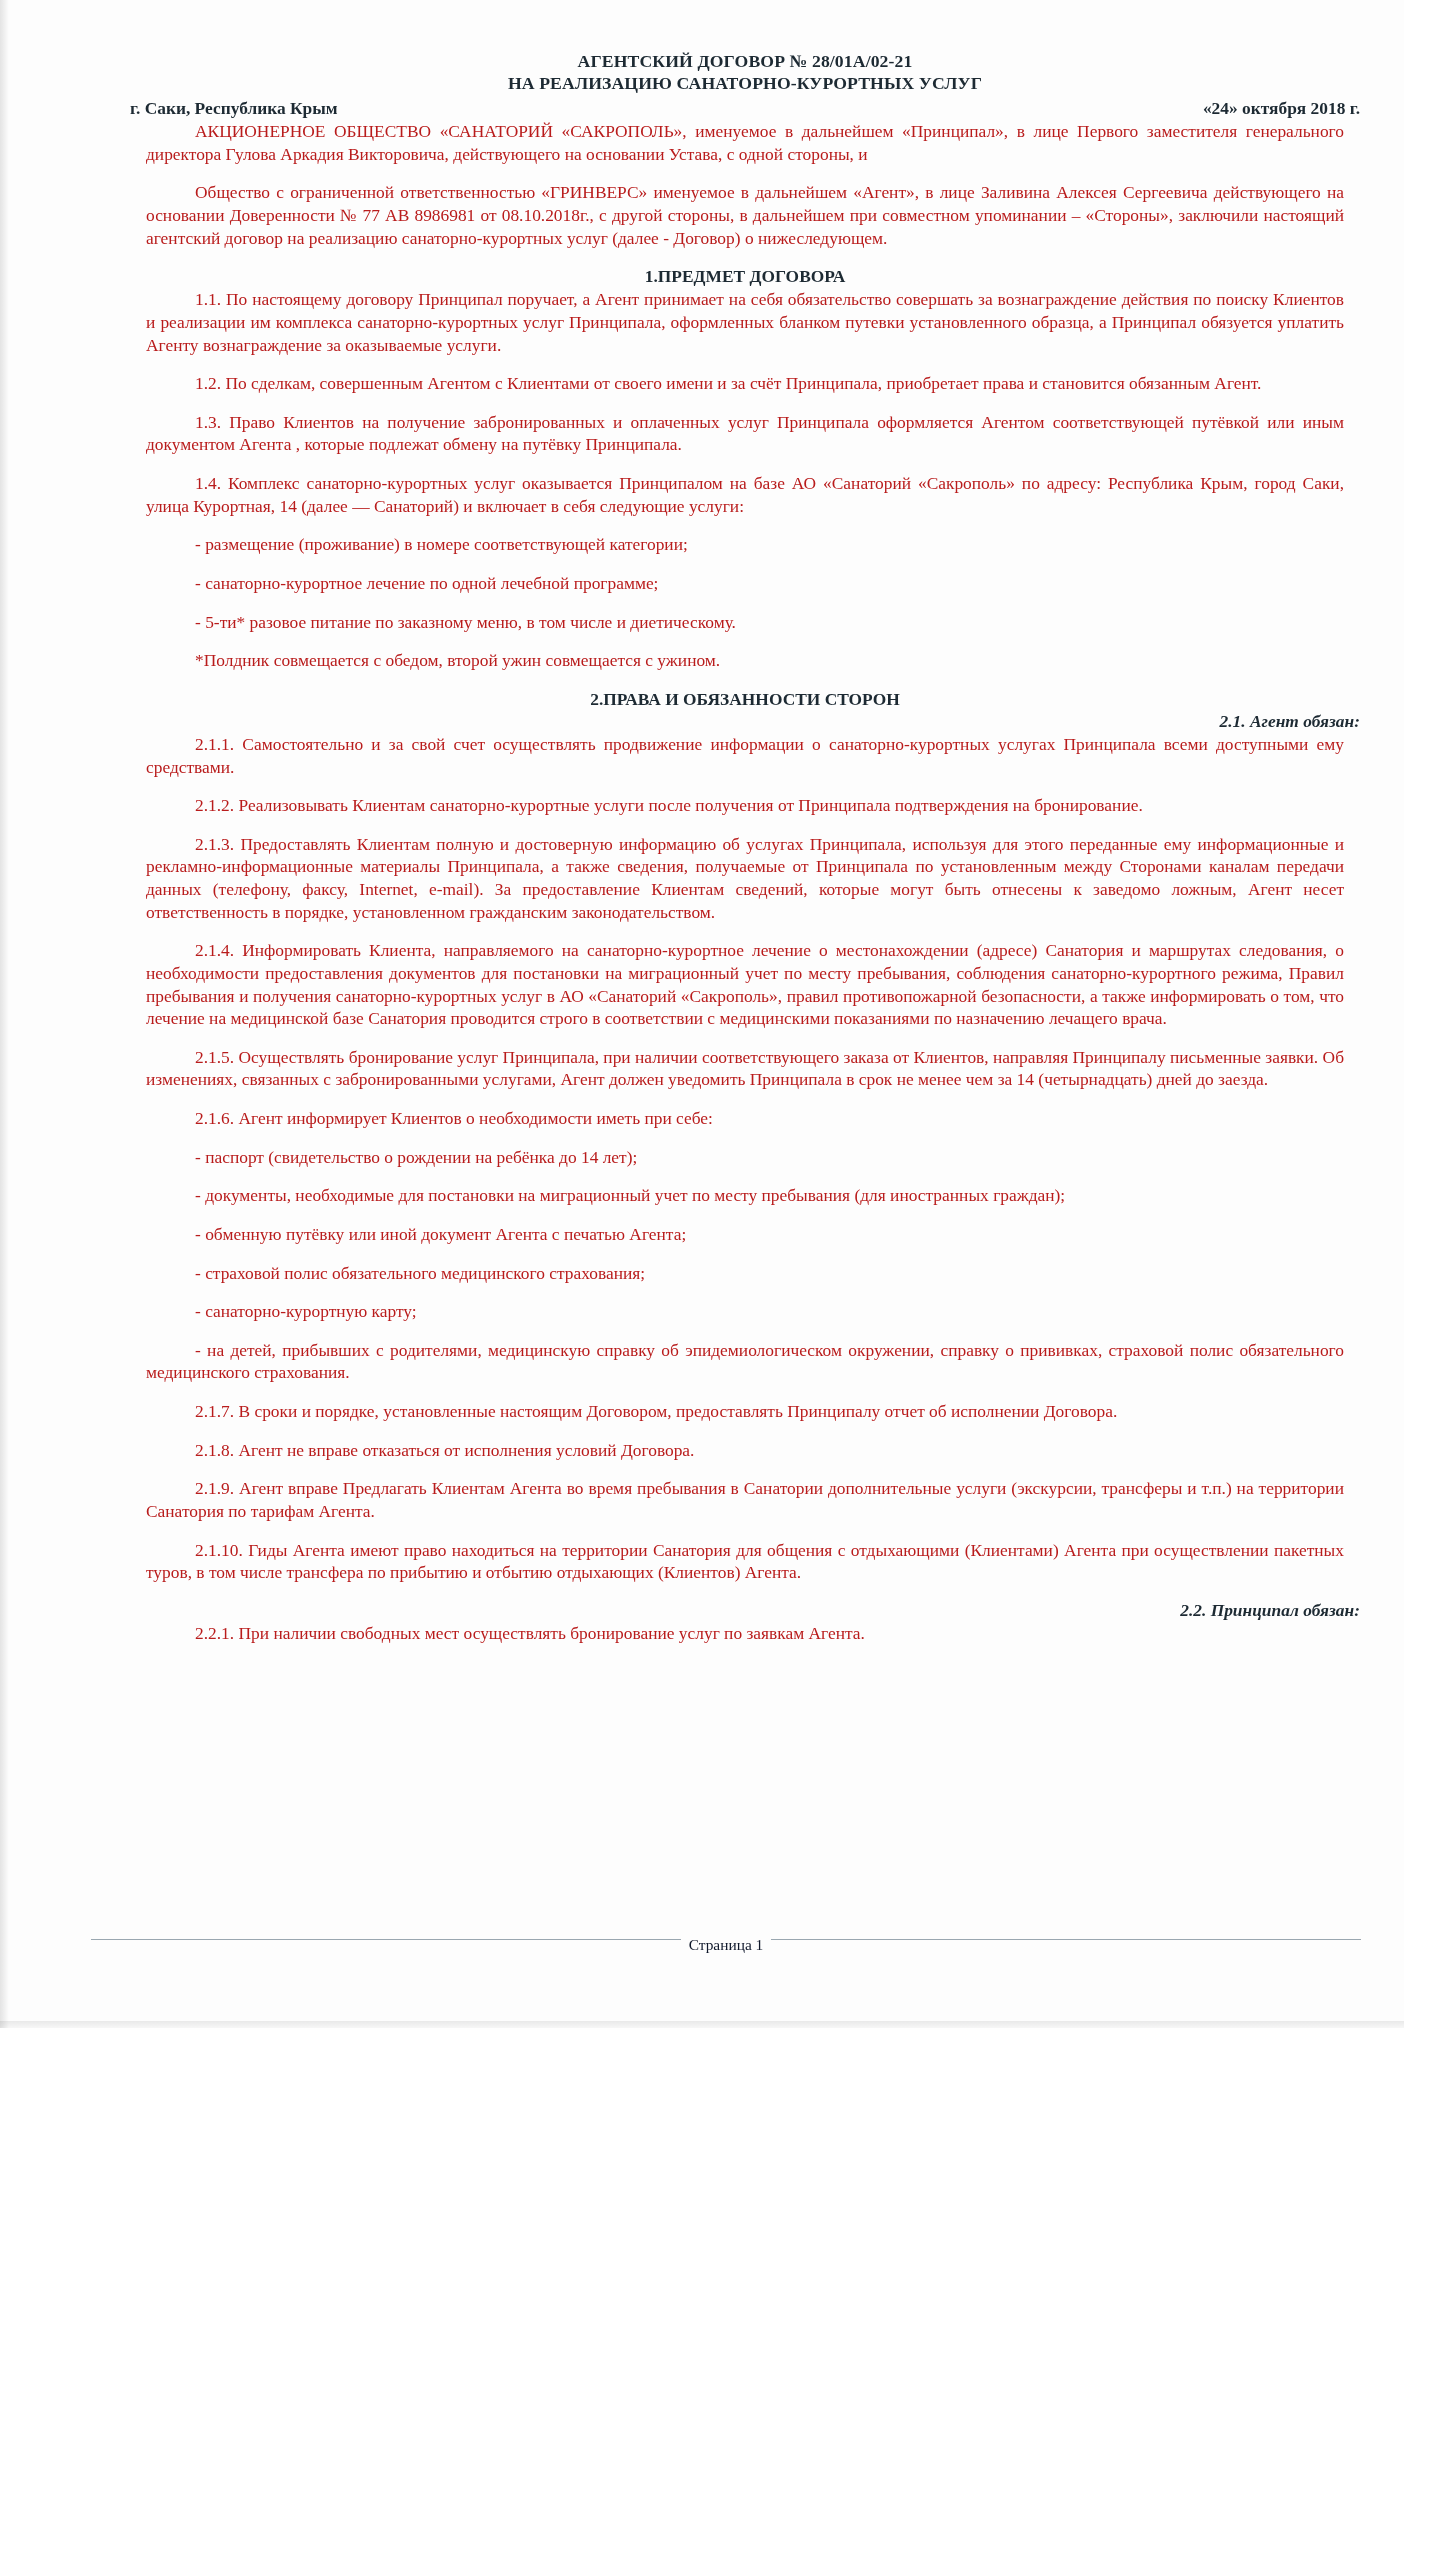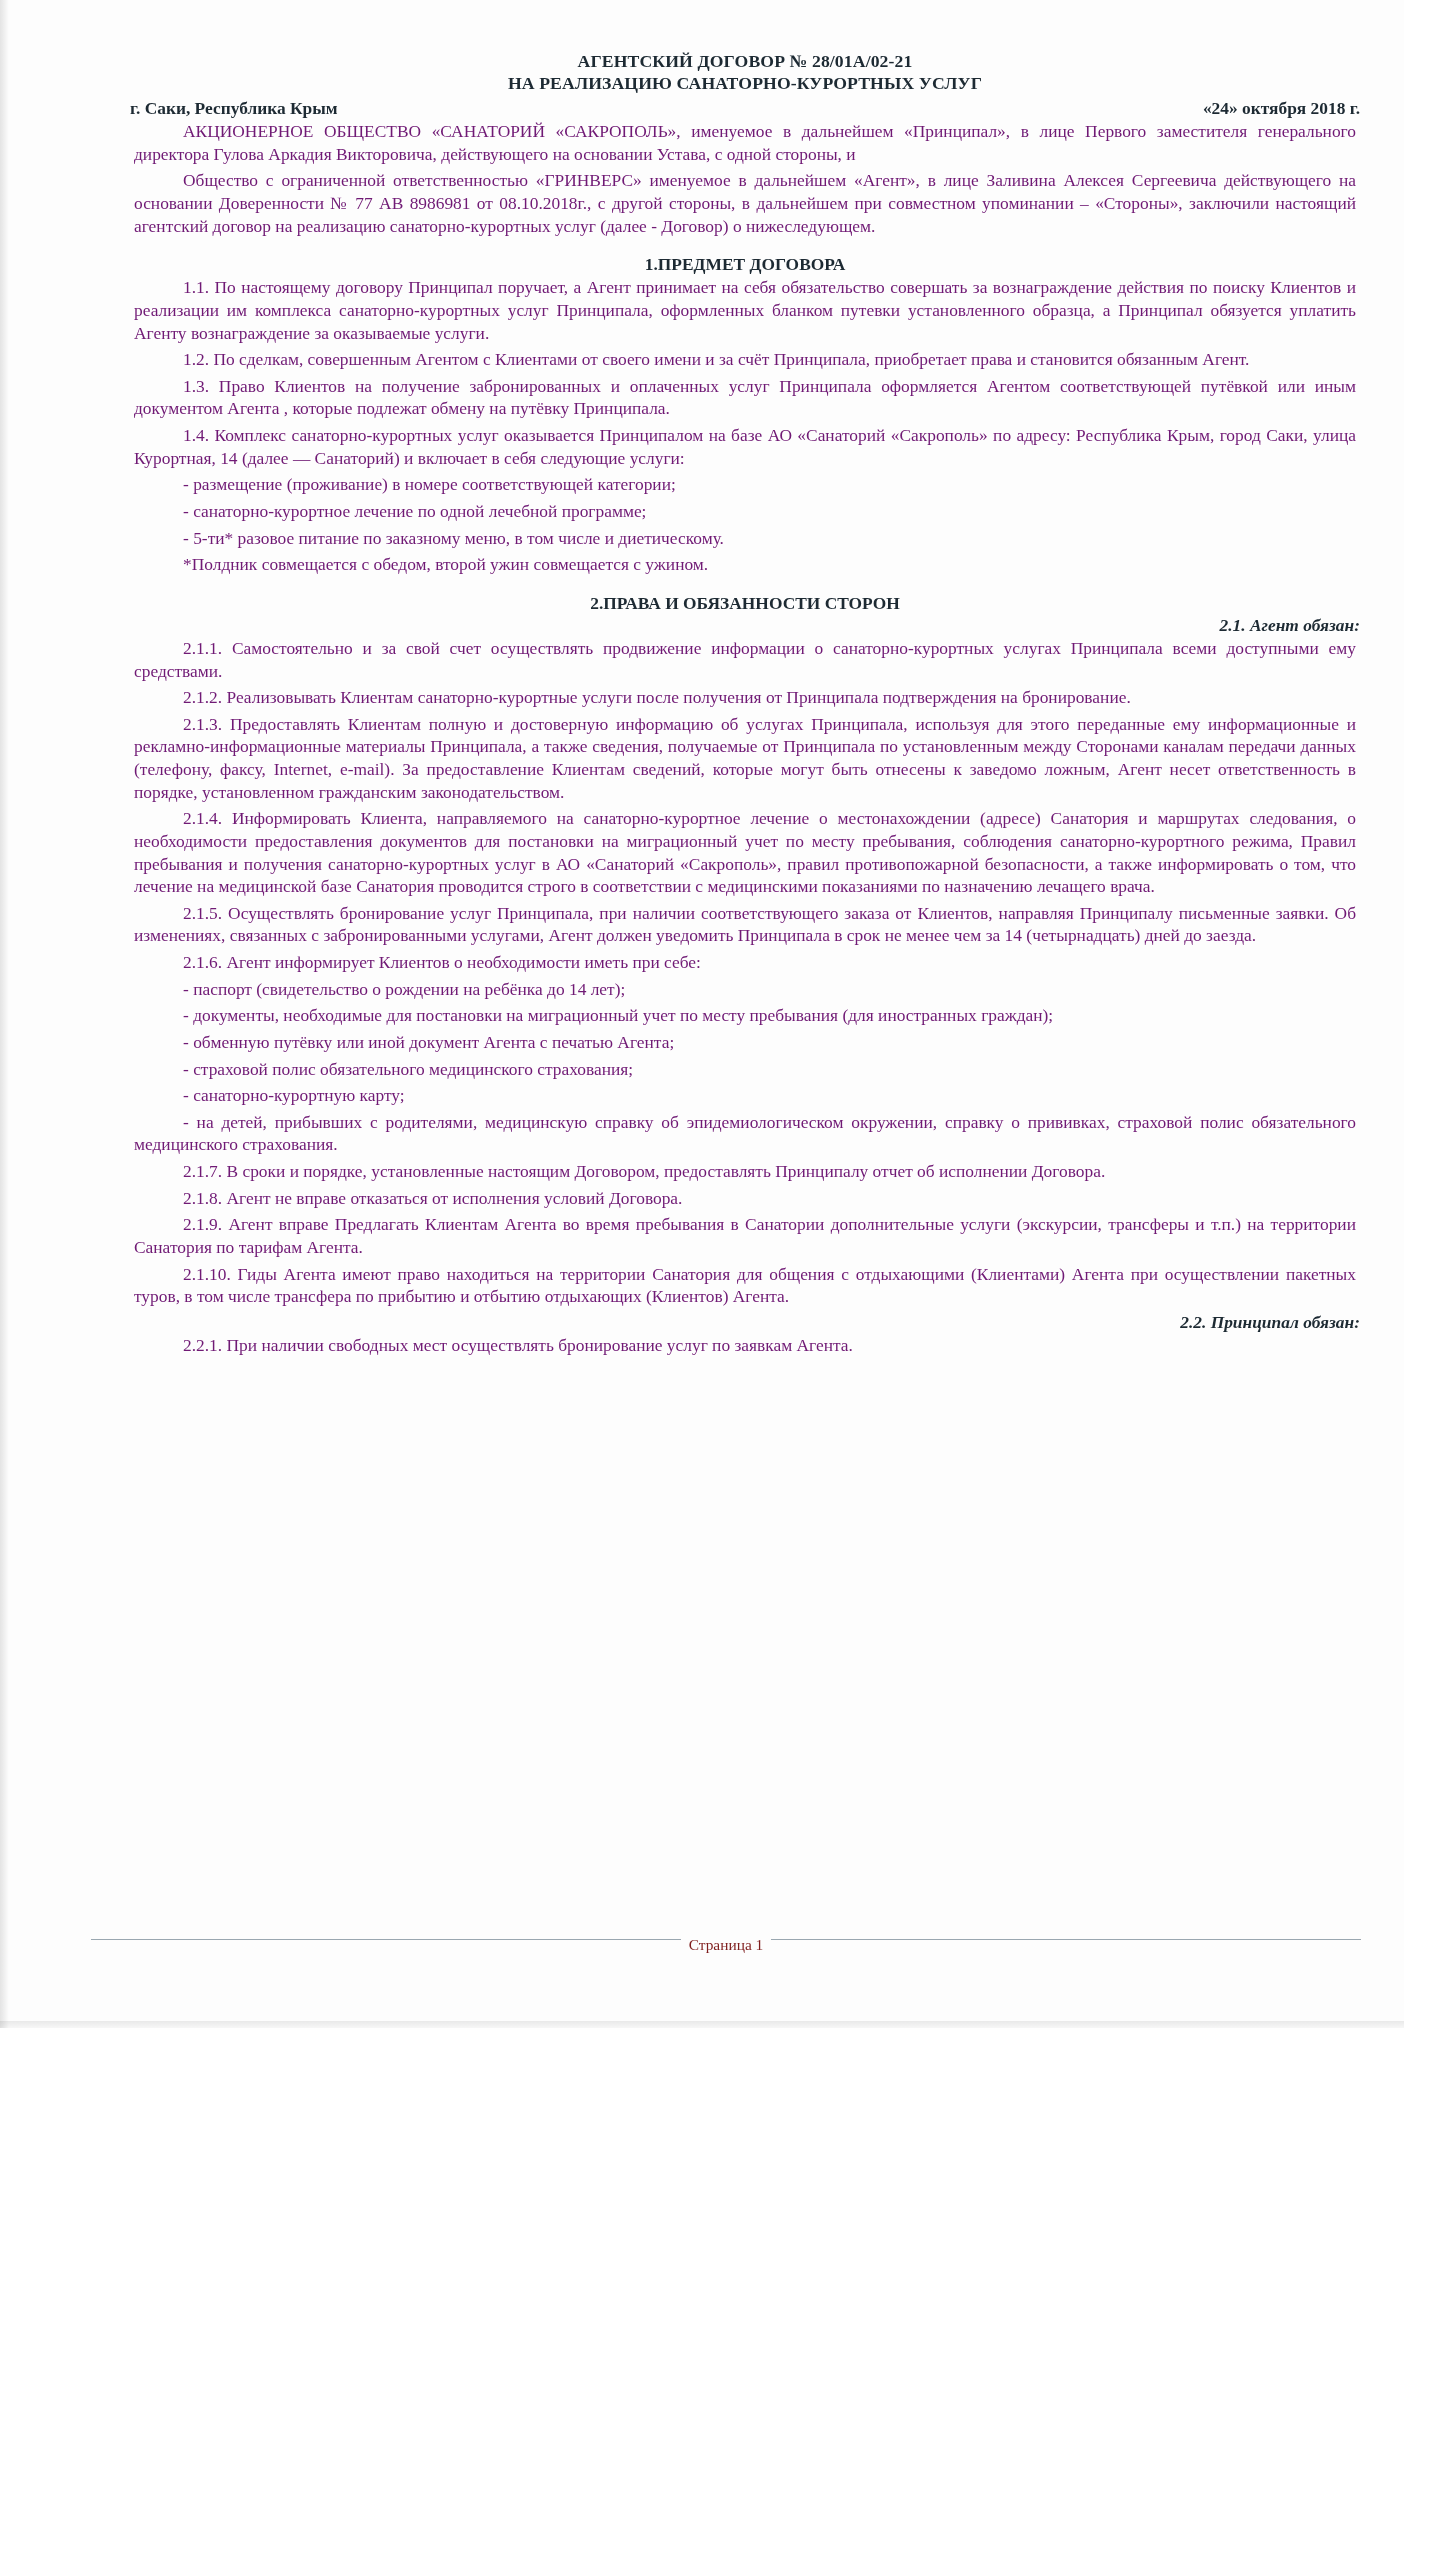--- a/index.html
+++ b/index.html
@@ -38,23 +38,23 @@
   }
   .content {
     position: absolute;
     left: 130px;
     top: 50px;
     width: 1230px;
   }
   .doc-text {
     font-size: 17.4px;
     line-height: 1.30;
-    color: #701a75;
+    color: #b91c1c;
     text-align: justify;
-    margin: 4px;
+    margin: 16px;
   }
   .title-line {
     text-align: center;
     font-weight: bold;
     font-size: 17.7px;
     letter-spacing: 0.1px;
     line-height: 1.26;
   }
   .header-row {
     display: flex;
@@ -103,21 +103,21 @@
     gap: 8px;
     color: #4a5a66;
   }
   .footer .rule {
     flex: 1 1 auto;
     height: 0.6px;
     background: #9aa7b0;
   }
   .footer .page-label {
     font-size: 15.4px;
-    color: #7f1d1d;
+    color: #0f172a;
     white-space: nowrap;
     transform: translateY(6.3px);
   }
   .edge-shadow-left {
     position: absolute;
     left: 0;
     top: 0;
     width: 9px;
     height: 2028px;
     background: linear-gradient(to right, rgba(0,0,0,0.10), rgba(0,0,0,0));

